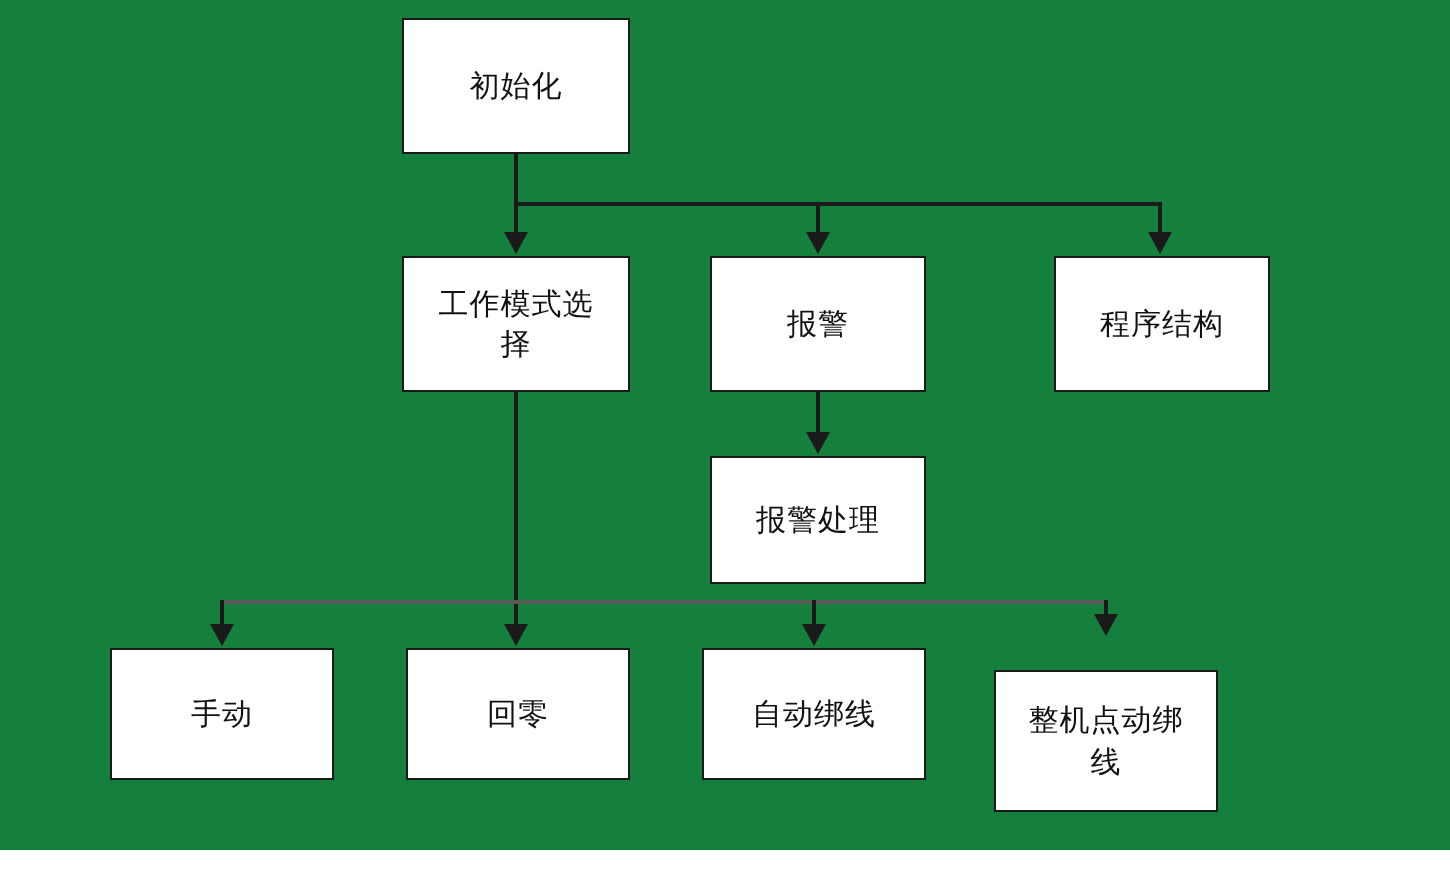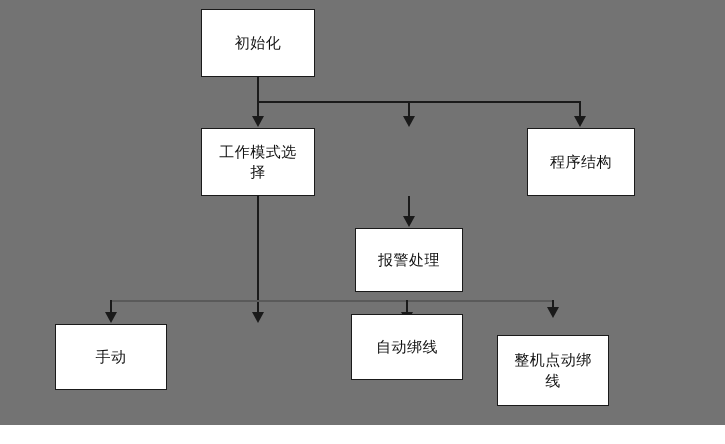--- a/index.html
+++ b/index.html
@@ -4,21 +4,21 @@
 <style>
   html, body {
     margin: 0;
     padding: 0;
     background: #ffffff;
   }
   #page {
     position: relative;
     width: 725px;
     height: 425px;
-    background: #737373;
+    background: #15803d;
     font-family: "DejaVu Sans", "Liberation Sans", sans-serif;
     overflow: hidden;
   }
   .node {
     position: absolute;
     box-sizing: border-box;
     border: 1px solid #1a1a1a;
     background: #ffffff;
     display: flex;
     align-items: center;
@@ -78,35 +78,41 @@
 
   <div class="node" style="left:201px; top:9px; width:114px; height:68px;">
     <span class="label">初始化</span>
   </div>
 
   <div class="node" style="left:201px; top:128px; width:114px; height:68px;">
     <span class="label">工作模式选
 择</span>
   </div>
 
+  <div class="node" style="left:355px; top:128px; width:108px; height:68px;">
+    <span class="label">报警</span>
+  </div>
 
   <div class="node" style="left:527px; top:128px; width:108px; height:68px;">
     <span class="label">程序结构</span>
   </div>
 
   <div class="node" style="left:355px; top:228px; width:108px; height:64px;">
     <span class="label">报警处理</span>
   </div>
 
   <div class="node" style="left:55px; top:324px; width:112px; height:66px;">
     <span class="label">手动</span>
   </div>
 
+  <div class="node" style="left:203px; top:324px; width:112px; height:66px;">
+    <span class="label">回零</span>
+  </div>
 
-  <div class="node" style="left:351px; top:314px; width:112px; height:66px;">
+  <div class="node" style="left:351px; top:324px; width:112px; height:66px;">
     <span class="label">自动绑线</span>
   </div>
 
   <div class="node" style="left:497px; top:335px; width:112px; height:71px;">
     <span class="label">整机点动绑
 线</span>
   </div>
 
   <div class="vline" style="left:257px; top:77px; height:25px;"></div>
 

